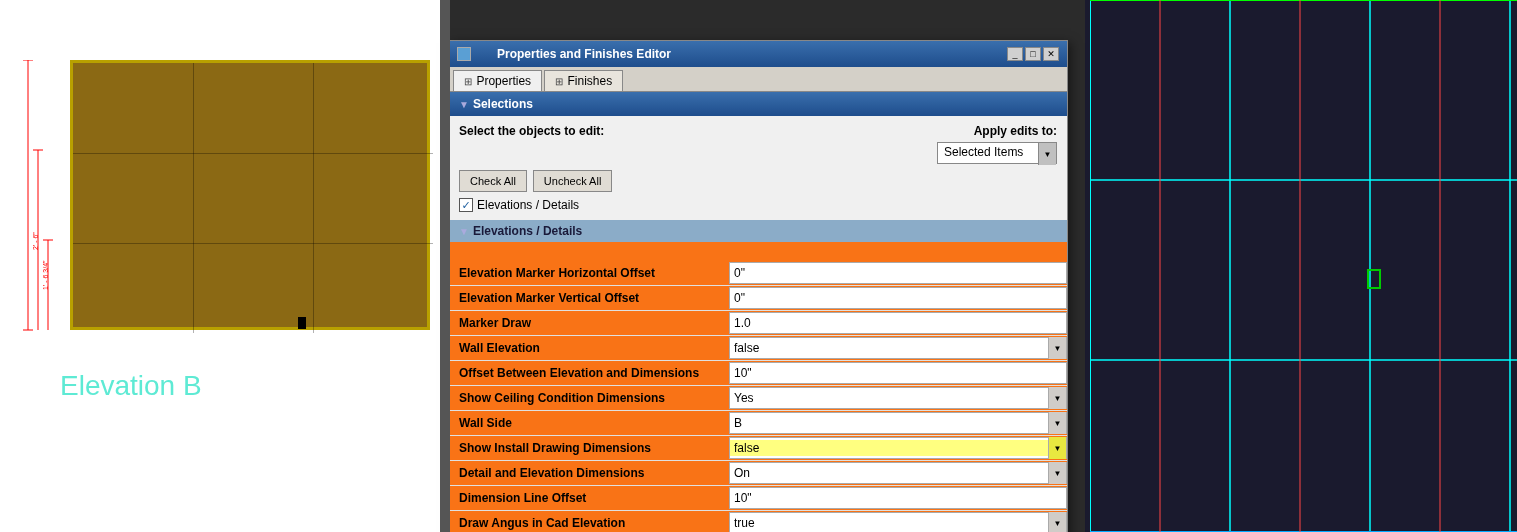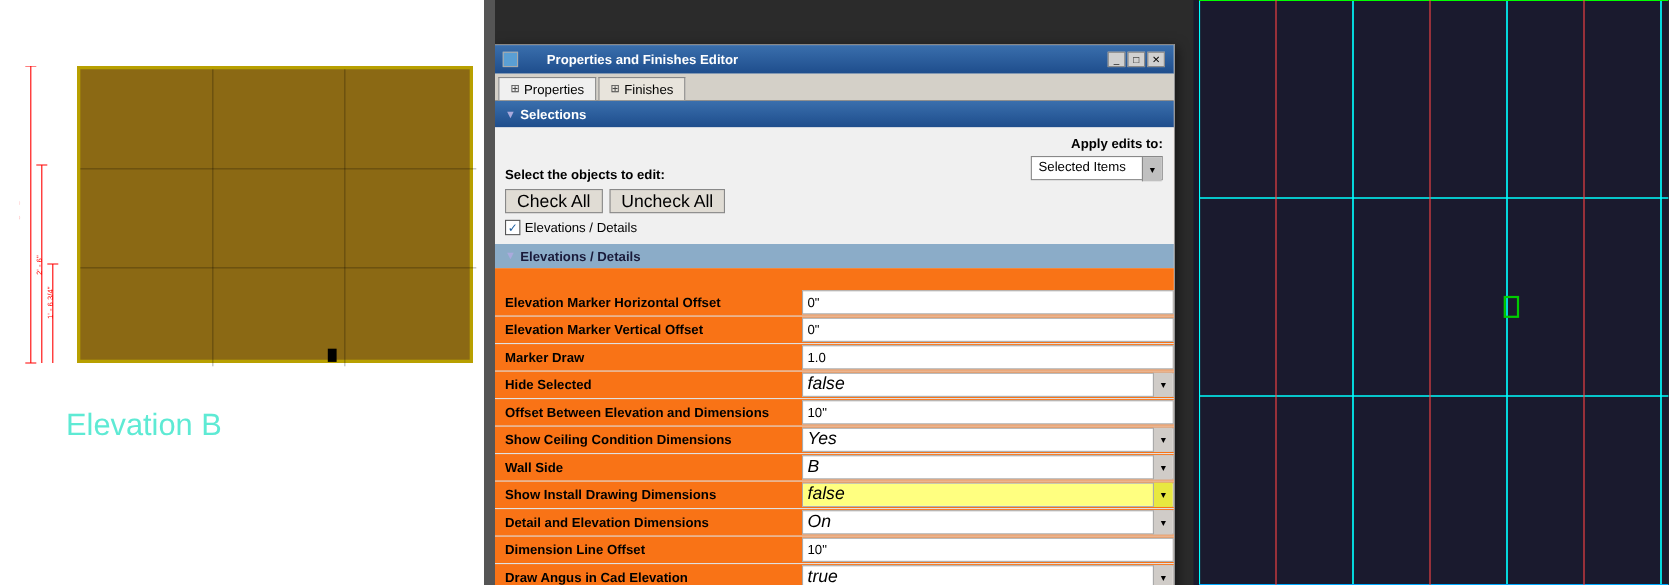--- a/index.html
+++ b/index.html
@@ -179,21 +179,20 @@
     .selections-row {
       display: flex;
       align-items: flex-start;
       justify-content: space-between;
       margin-bottom: 6px;
     }
 
     .selections-label {
       font-weight: bold;
       font-size: 12px;
-      margin-top: 28px;
     }
 
     .apply-edits-section {
       display: flex;
       flex-direction: column;
       align-items: flex-end;
       gap: 4px;
     }
 
     .apply-edits-label {
@@ -226,21 +225,21 @@
     .check-buttons {
       display: flex;
       gap: 6px;
       margin-bottom: 6px;
     }
 
     .check-btn {
       padding: 2px 10px;
       border: 1px solid #888;
       background: #e0dcd4;
-      font-size: 16px;
+      font-size: 11px;
       cursor: pointer;
       height: 22px;
     }
 
     .checkbox-row {
       display: flex;
       align-items: center;
       gap: 4px;
     }
 
@@ -307,22 +306,21 @@
       height: 22px;
       display: flex;
       align-items: center;
       border: 1px solid #aaa;
       background: white;
     }
 
     .prop-select-value {
       flex: 1;
       padding: 1px 4px;
-      font-size: 16px;
-      font-style: italic;
+      font-size: 12px;
     }
 
     .prop-select-arrow {
       width: 18px; height: 22px;
       background: #d0ccc8;
       border-left: 1px solid #aaa;
       display: flex; align-items: center; justify-content: center;
       cursor: pointer;
       font-size: 8px;
       flex-shrink: 0;
@@ -472,21 +470,21 @@
         <div class="prop-label">Elevation Marker Vertical Offset</div>
         <input class="prop-input" value="0&quot;" style="">
       </div>
 
       <div class="prop-row">
         <div class="prop-label">Marker Draw</div>
         <input class="prop-input" value="1.0" style="">
       </div>
 
       <div class="prop-row">
-        <div class="prop-label">Hide Selected</div>
+        <div class="prop-label">Wall Elevation</div>
         <div class="prop-select">
           <span class="prop-select-value">false</span>
           <div class="prop-select-arrow">▼</div>
         </div>
       </div>
 
       <div class="prop-row">
         <div class="prop-label">Offset Between Elevation and Dimensions</div>
         <input class="prop-input" value="10&quot;" style="">
       </div>

